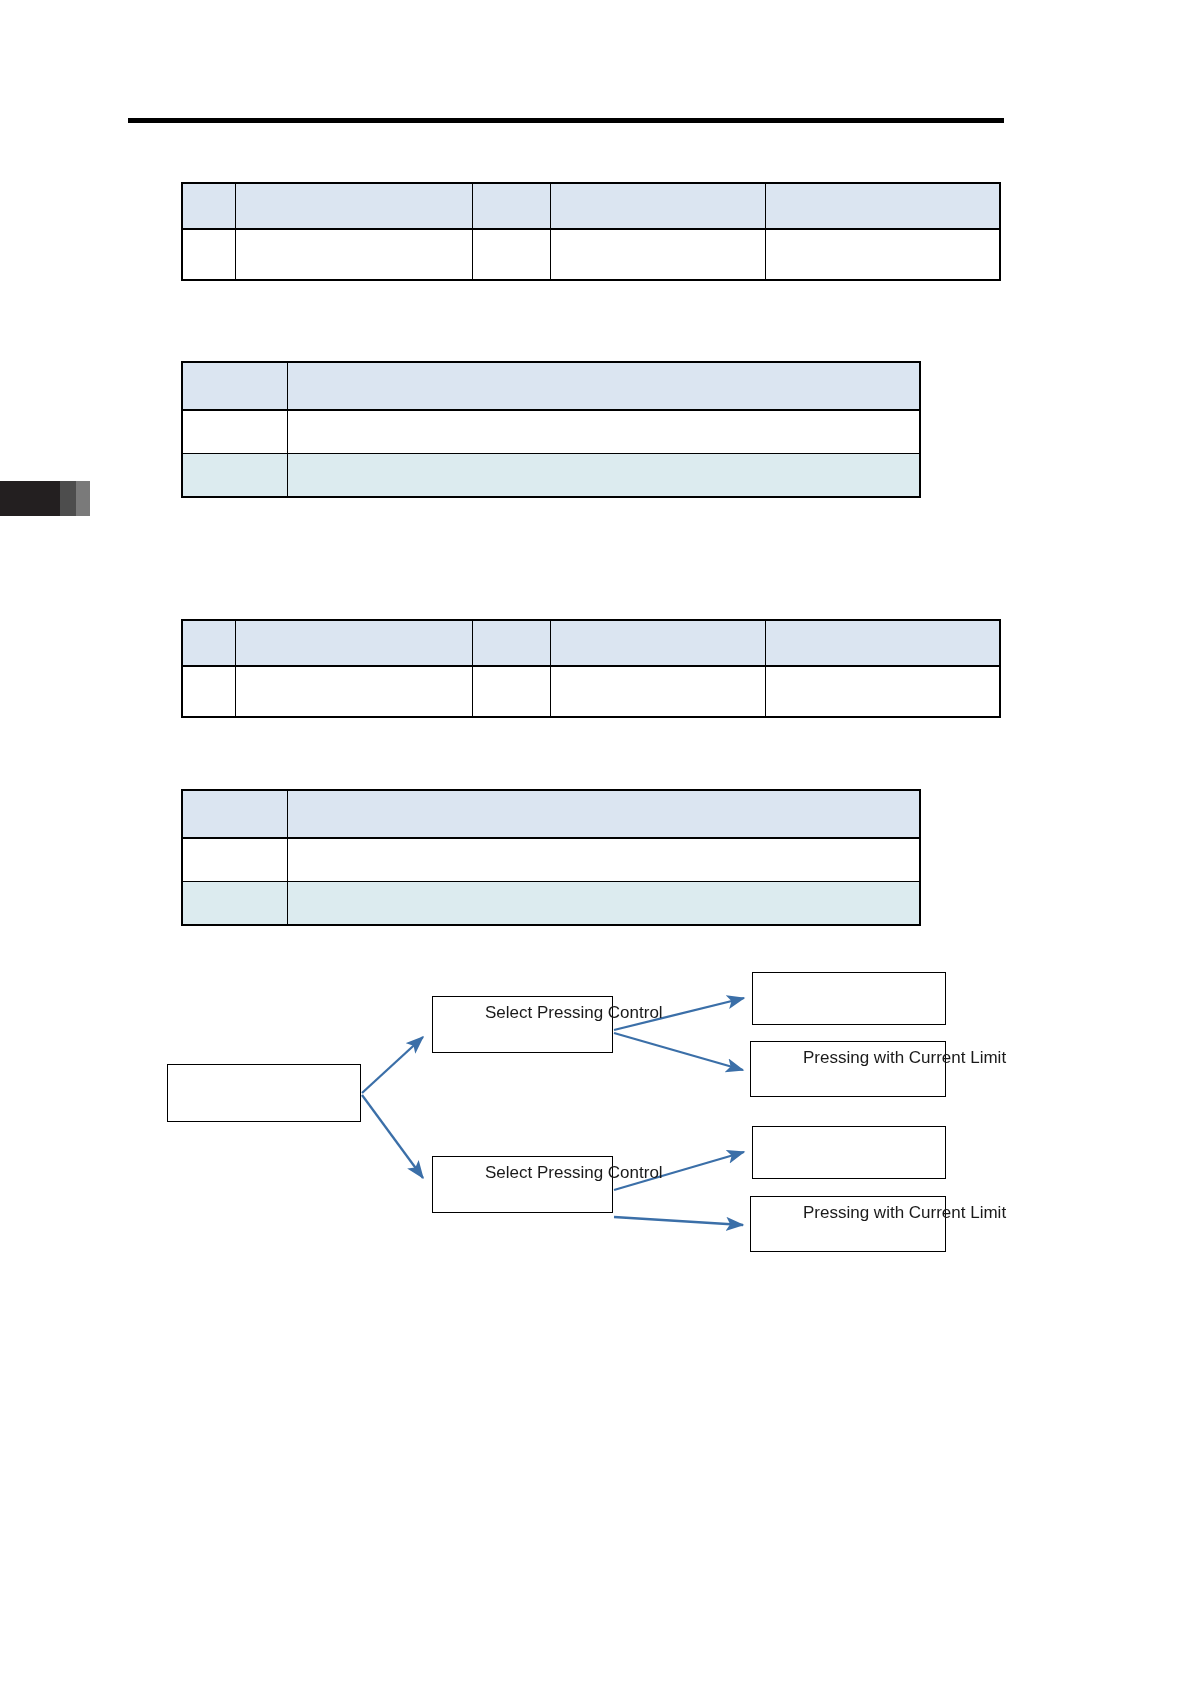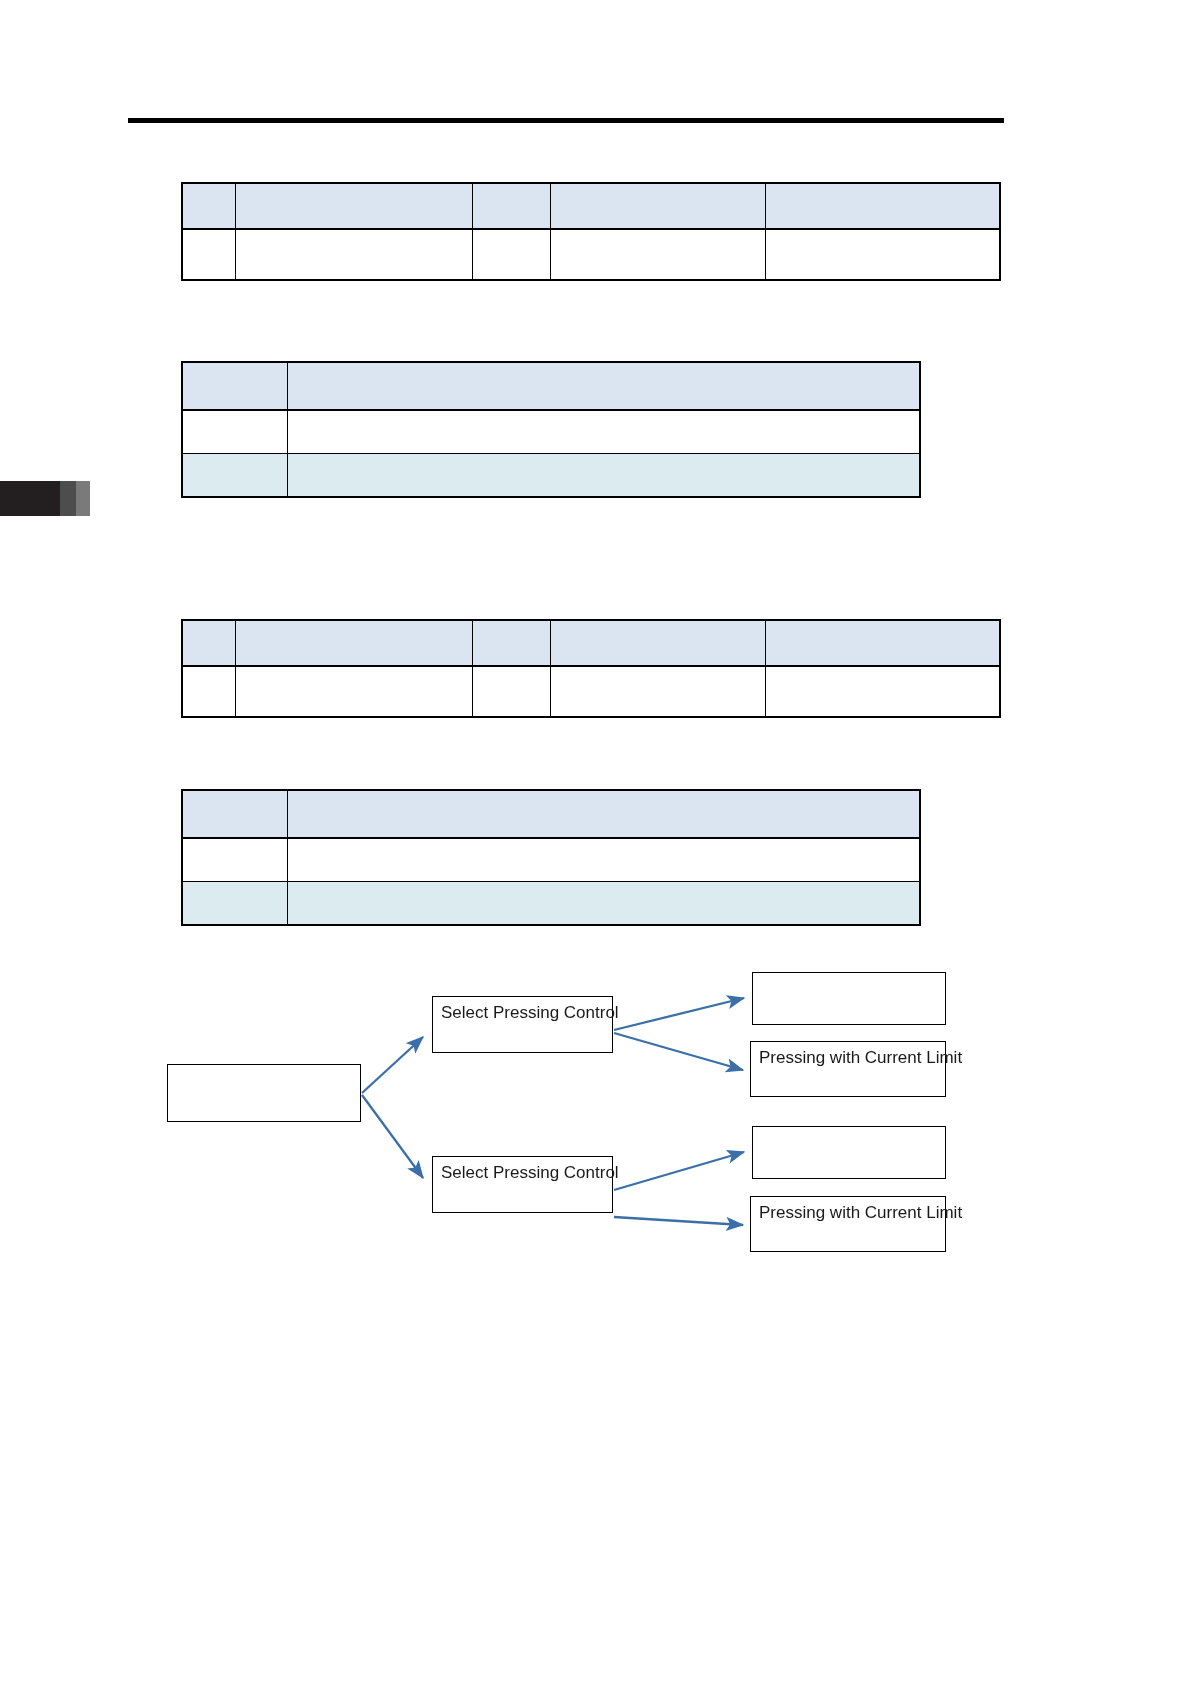--- a/index.html
+++ b/index.html
@@ -41,21 +41,21 @@
   .t-desc tr.bodyrow td{height:42px;}
 
   .t1{left:181px;top:182px;}
   .t2{left:181px;top:361px;}
   .t3{left:181px;top:619px;}
   .t4{left:181px;top:789px;}
 
   
   #flow{position:absolute;left:0;top:940px;width:1191px;height:340px;}
   .fbox{position:absolute;border:1.4px solid #000000;background:#ffffff;
-        display:flex;align-items:flex-start;box-sizing:border-box;}
+        display:flex;align-items:flex-start;box-sizing:border-box;padding-left:44px;}
   .fbox span{display:block;padding:6px 8px 0 8px;font-size:17px;color:#1a1a1a;
              line-height:1.15;white-space:nowrap;}
 
   .b-root{left:167px;top:124px;width:194px;height:58px;}
   .b-sel1{left:432px;top:56px;width:181px;height:57px;}
   .b-sel2{left:432px;top:216px;width:181px;height:57px;}
   .b-r1{left:752px;top:32px;width:194px;height:53px;}
   .b-r2{left:750px;top:101px;width:196px;height:56px;}
   .b-r3{left:752px;top:186px;width:194px;height:53px;}
   .b-r4{left:750px;top:256px;width:196px;height:56px;}

